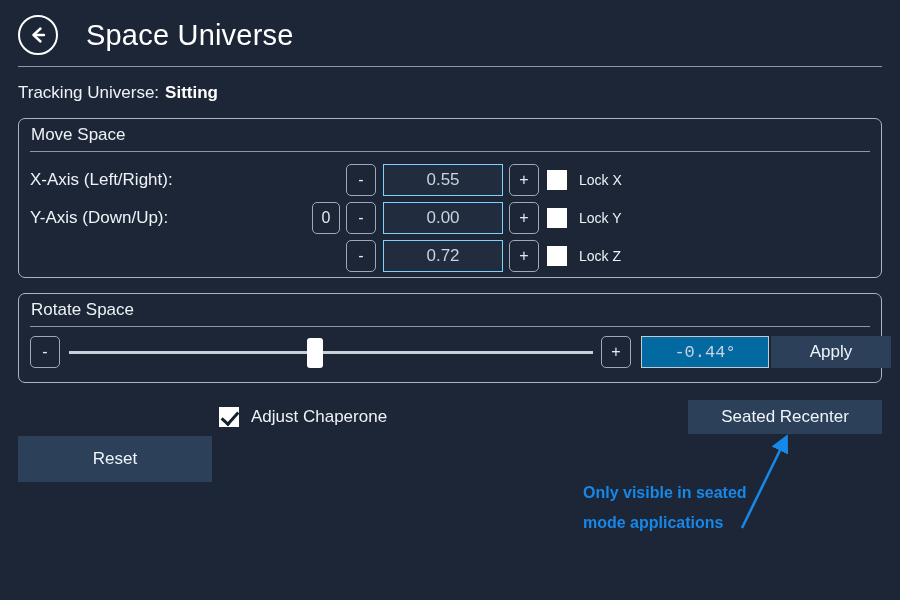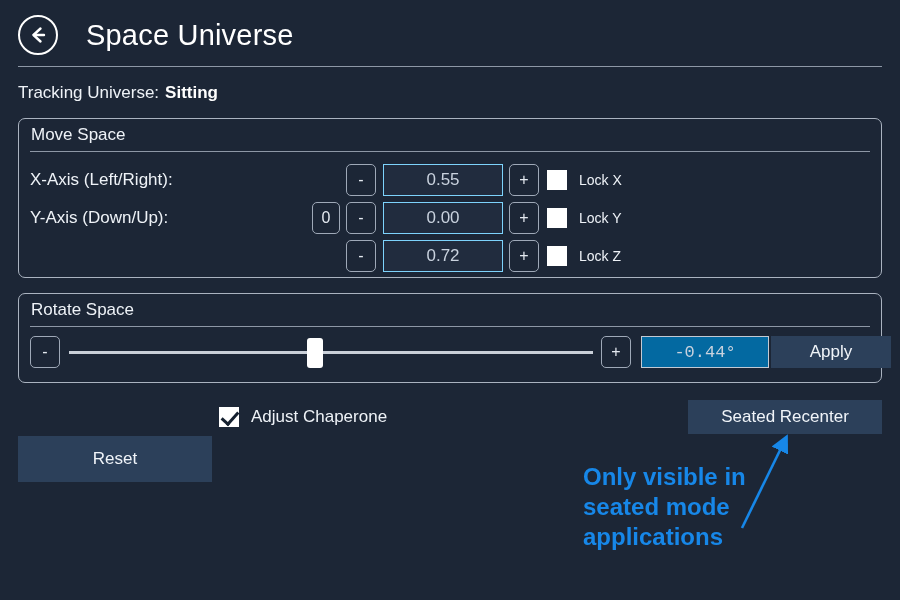--- a/index.html
+++ b/index.html
@@ -244,23 +244,23 @@
 
   .seated-btn {
     position: absolute;
     left: 688px; top: 400px;
     width: 194px; height: 34px;
   }
 
   
   .annotation {
     position: absolute;
-    left: 583px; top: 462px;
+    left: 583px; top: 478px;
     width: 190px;
-    font-size: 24px;
+    font-size: 16px;
     font-weight: bold;
     line-height: 30px;
     color: #1787e8;
   }
   .annot-arrow {
     position: absolute;
     left: 730px; top: 425px;
     width: 90px; height: 110px;
     pointer-events: none;
   }

